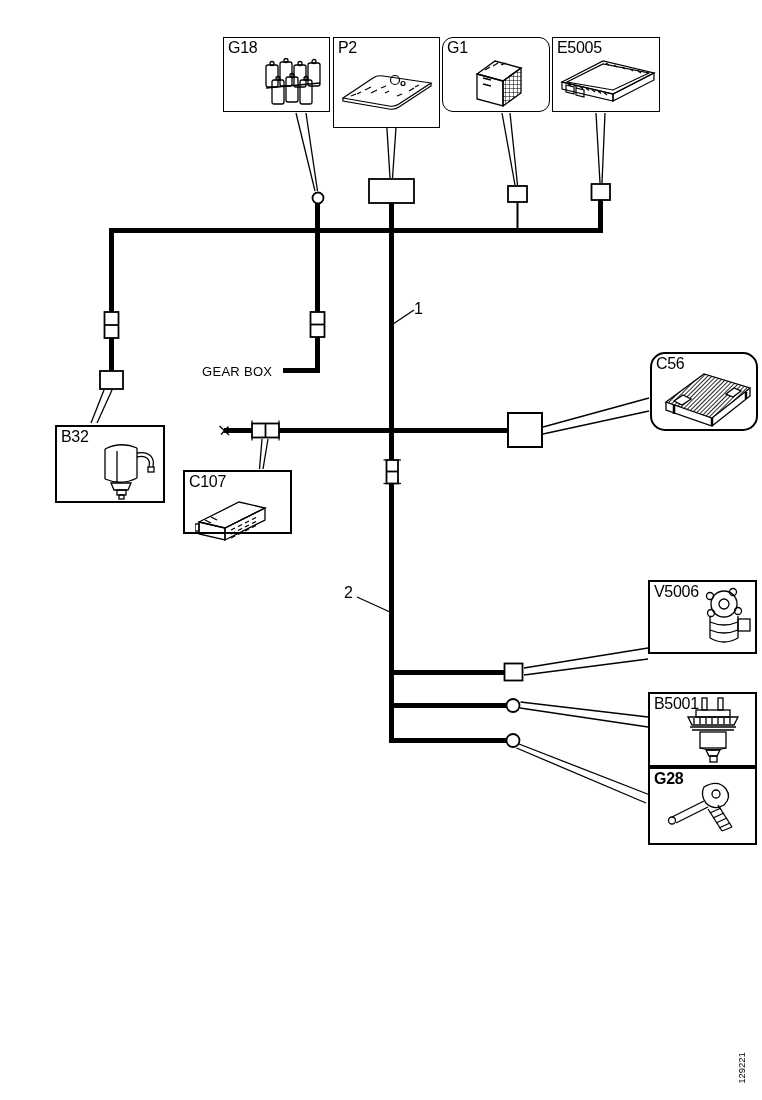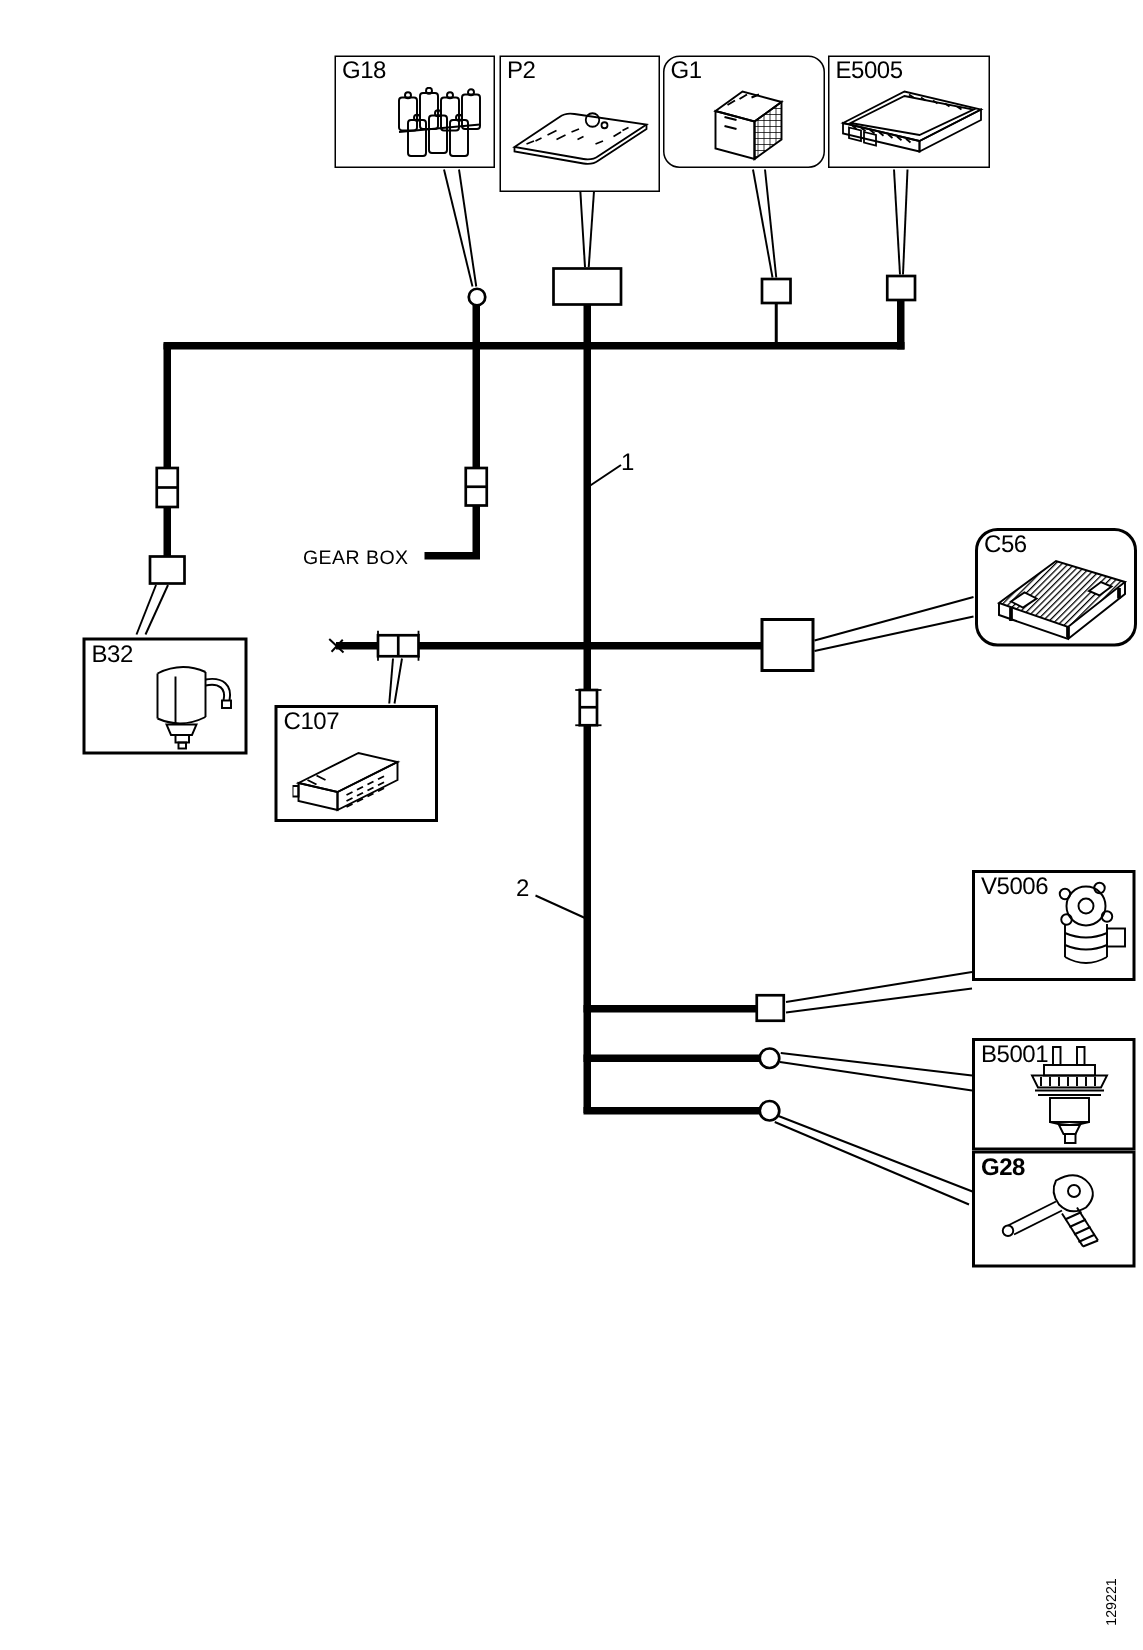--- a/index.html
+++ b/index.html
@@ -241,21 +241,21 @@
         <path d="M20,44 L40,44 L37,51 L23,51 Z"></path>
         <rect x="26" y="51" width="9" height="5"></rect>
         <rect x="28" y="56" width="5" height="4"></rect>
         <path d="M46,14 C58,12 64,18 62,28"></path>
         <path d="M46,18 C55,16 60,20 58,28"></path>
         <rect x="57" y="28" width="6" height="5"></rect>
       </g>
     </svg>
   </div>
 
-  <div class="cbox" style="left:183px;top:470px;width:109px;height:78px;">
+  <div class="cbox" style="left:183px;top:470px;width:109px;height:64px;">
     <span class="clabel">C107</span>
     <svg class="sketch" style="left:10px;top:24px;" width="88" height="50" viewBox="0 0 88 50">
       <g stroke="#000" stroke-width="1.3" fill="none">
         <polygon points="4,26 44,6 70,12 30,32"></polygon>
         <polygon points="4,26 30,32 30,44 4,38"></polygon>
         <polygon points="30,32 70,12 70,24 30,44"></polygon>
         <path d="M36,34 l4,-2"></path>
           <path d="M43,30.5 l4,-2"></path>
           <path d="M50,27 l4,-2"></path>
           <path d="M57,23.5 l4,-2"></path>

